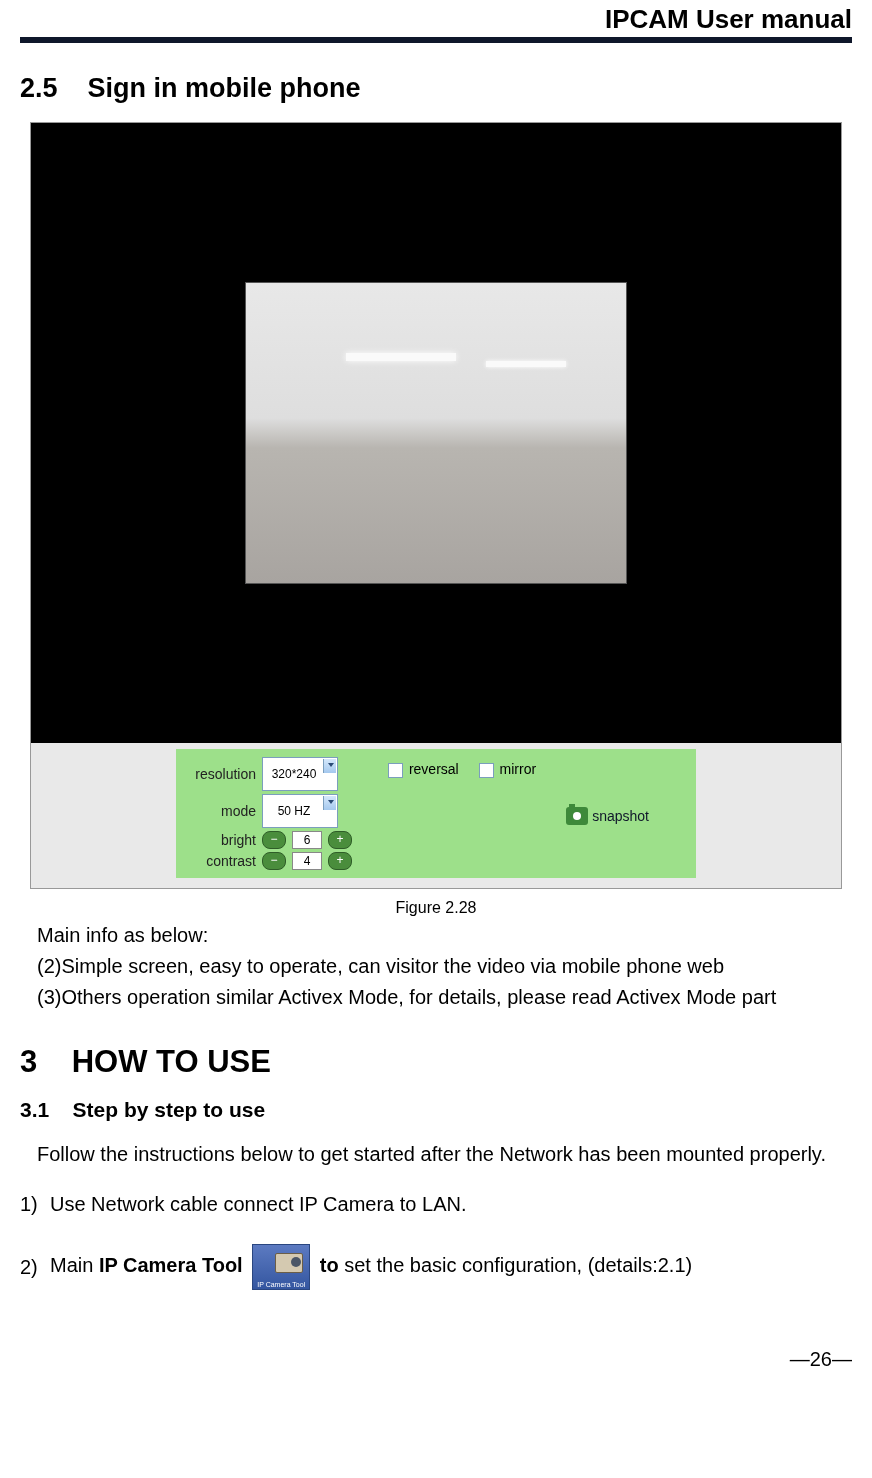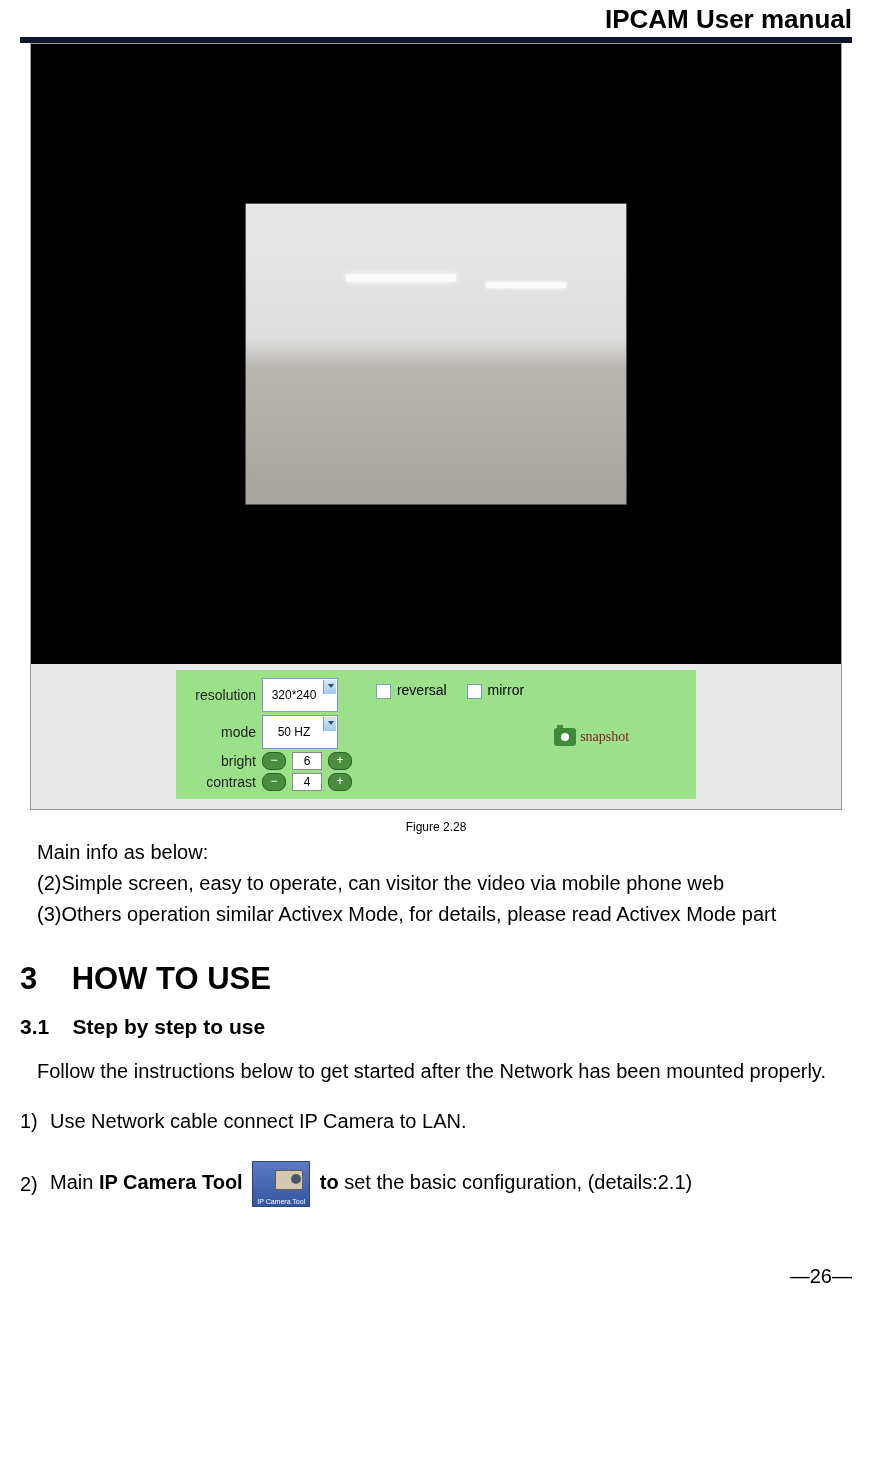--- a/index.html
+++ b/index.html
@@ -71,21 +71,21 @@
     top: 78px;
     left: 240px;
     box-shadow: 0 0 4px #fff;
   }
   .control-panel {
     background: #9de08a;
     padding: 8px 10px;
     display: flex;
     width: 500px;
     margin: 6px auto 10px auto;
-    gap: 24px;
+    gap: 36px;
     font-size: 14px;
   }
   .control-left {
     display: flex;
     flex-direction: column;
     gap: 3px;
   }
   .control-row {
     display: flex;
     align-items: center;
@@ -164,24 +164,23 @@
     background: #fff;
     border: 1px solid #7b9ebd;
     display: inline-block;
     vertical-align: middle;
     margin-right: 2px;
   }
   .snapshot {
     display: flex;
     align-items: center;
     gap: 4px;
-    color: #7f1d1d;
+    color: #0f172a;
     cursor: pointer;
     margin-left: 16px;
-    font-family: Liberation Serif, serif;
   }
   .camera-icon {
     width: 22px;
     height: 18px;
     background: #3e893a;
     border-radius: 3px;
     position: relative;
     display: inline-block;
   }
   .camera-icon::before {
@@ -194,21 +193,21 @@
   }
   .camera-icon::after {
     content: "";
     position: absolute;
     width: 6px; height: 4px;
     background: #3e893a;
     top: -3px; left: 3px;
   }
   .figure-caption {
     text-align: center;
-    font-size: 12px;
+    font-size: 16px;
     margin: 10px 0 4px 0;
   }
   .body-text {
     font-size: 20px;
     line-height: 1.45;
     margin: 2px 17px;
   }
   .step-list {
     font-size: 20px;
     margin: 24px 0 10px 0;
@@ -267,20 +266,24 @@
 </style>
 </head>
 <body>
 
 <div class="page">
 
   <div class="header-line">
     <span>IPCAM User manual</span>
   </div>
 
+  <div class="section-heading">
+    <span>2.5</span>&nbsp;&nbsp;&nbsp;
+    <span>Sign in mobile phone</span>
+  </div>
 
   <div class="figure-container">
     <div class="video-area">
       <div class="video-frame">
         <div class="ceiling-light"></div>
         <div class="ceiling-light2"></div>
       </div>
     </div>
     <div class="control-panel">
       <div class="control-left">

